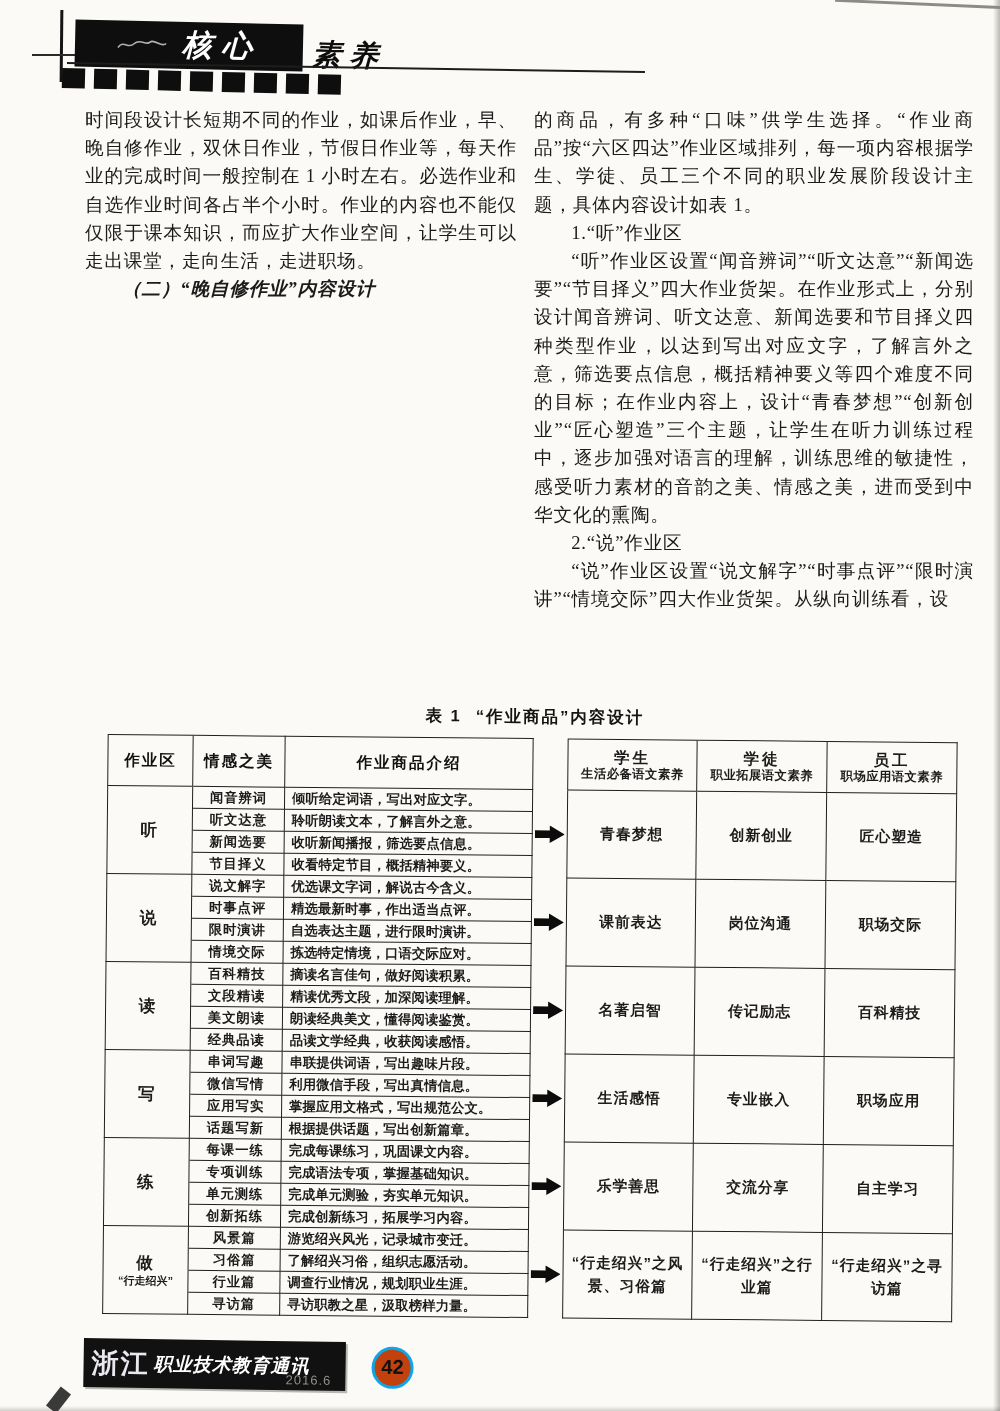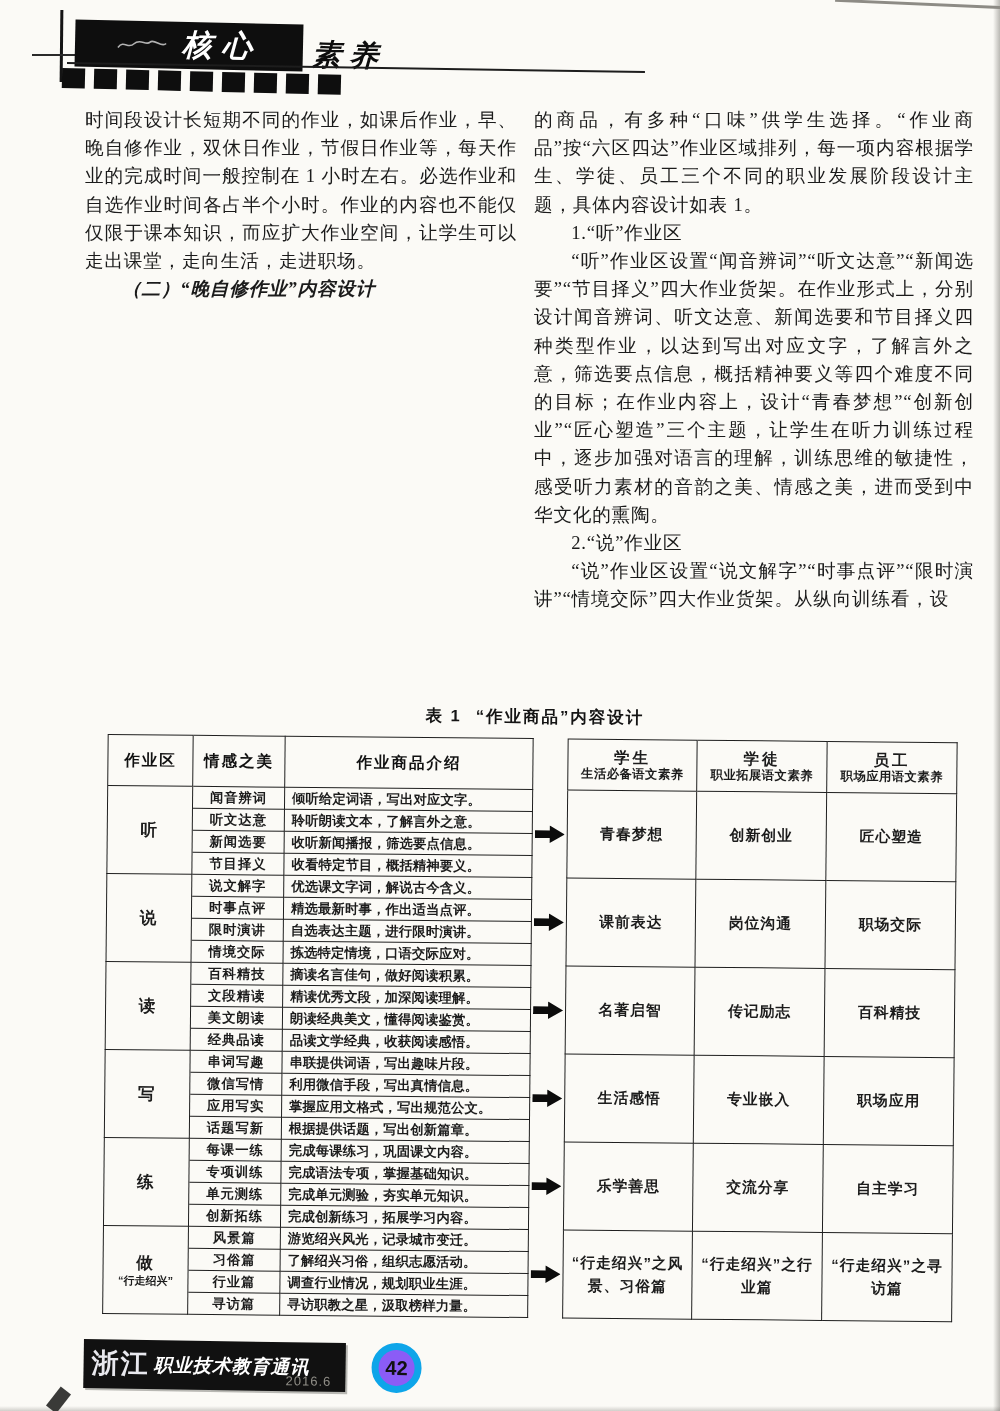--- a/index.html
+++ b/index.html
@@ -69,21 +69,21 @@
   
   .footer{position:absolute;left:84px;top:1338px;display:flex;align-items:center;gap:26px;
     transform:rotate(.9deg);transform-origin:left top;}
   .journal-box{position:relative;width:262px;height:49px;background:#111;display:flex;align-items:center;
     box-shadow:2px 2px 0 rgba(60,60,55,.35);}
   .journal-region{color:#e8e8ee;font-weight:700;font-size:27px;letter-spacing:2px;padding:0 4px 0 8px;
     font-family:"Liberation Serif","DejaVu Serif",serif;}
   .journal-name{color:#fff;font-weight:700;font-style:italic;font-size:18.5px;letter-spacing:1px;
     font-family:"Liberation Serif","DejaVu Serif",serif;}
   .journal-issue{position:absolute;right:14px;bottom:3px;color:#8f8d86;font-size:13px;letter-spacing:1px;}
-  .page-circle{width:36px;height:36px;border:7px solid #0ea5e9;border-radius:50%;background:#8b5cf6;
+  .page-circle{width:36px;height:36px;border:3px solid #0ea5e9;border-radius:50%;background:#c2410c;
     display:flex;align-items:center;justify-content:center;font-weight:700;font-size:20px;color:#111;}
 </style>
 </head>
 <body>
 
 <div class="scan-edge-r"></div>
 <div class="scan-edge-b"></div>
 <div class="scan-edge-tr"></div>
 <div class="scan-corner-bl"></div>
 

